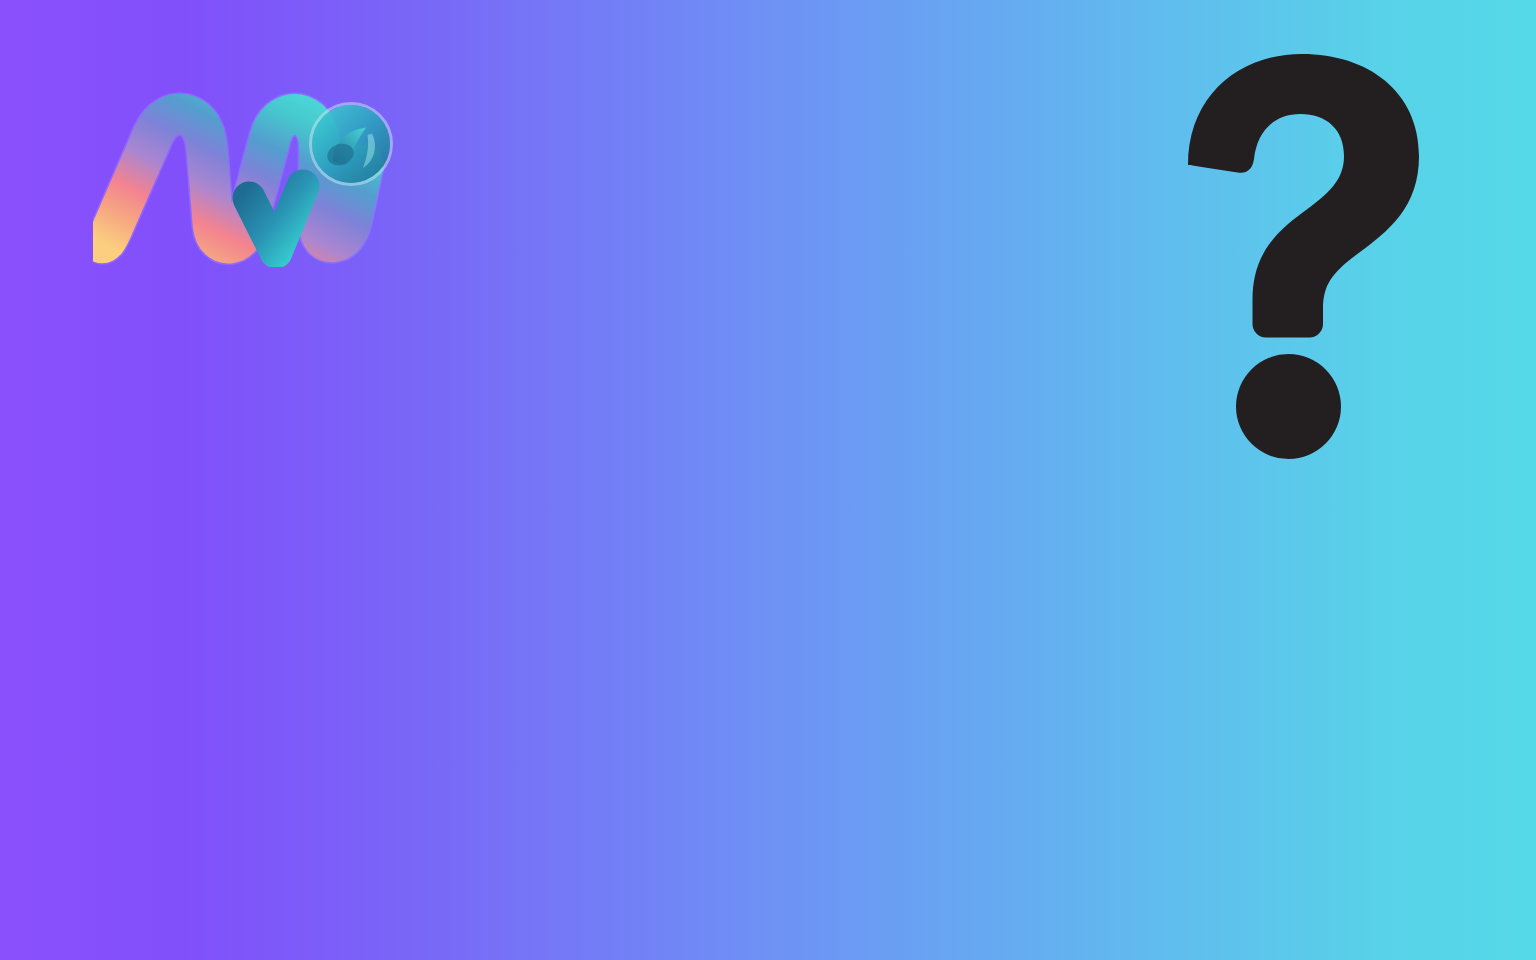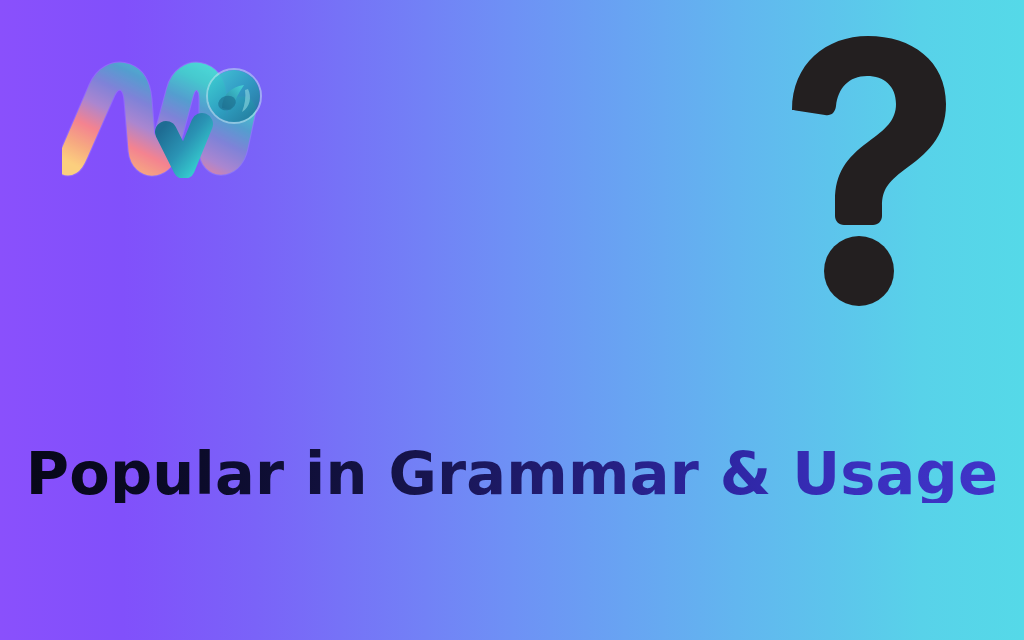--- a/index.html
+++ b/index.html
@@ -179,17 +179,14 @@
                C120,52 108,42 91,42
                C73,42 62,54 60,72
                C59,79 55,82 49,81
                L23,77
                C18,76 16,76 16,76 Z" fill="#231F20"></path>
 
       <circle cx="83" cy="237" r="35" fill="#231F20"></circle>
     </svg>
   </div>
 
-  <div class="headline-wrap">
-    <h1 class="headline">Popular in Grammar &amp; Usage</h1>
-  </div>
 
 </div>
 
 </body></html>

